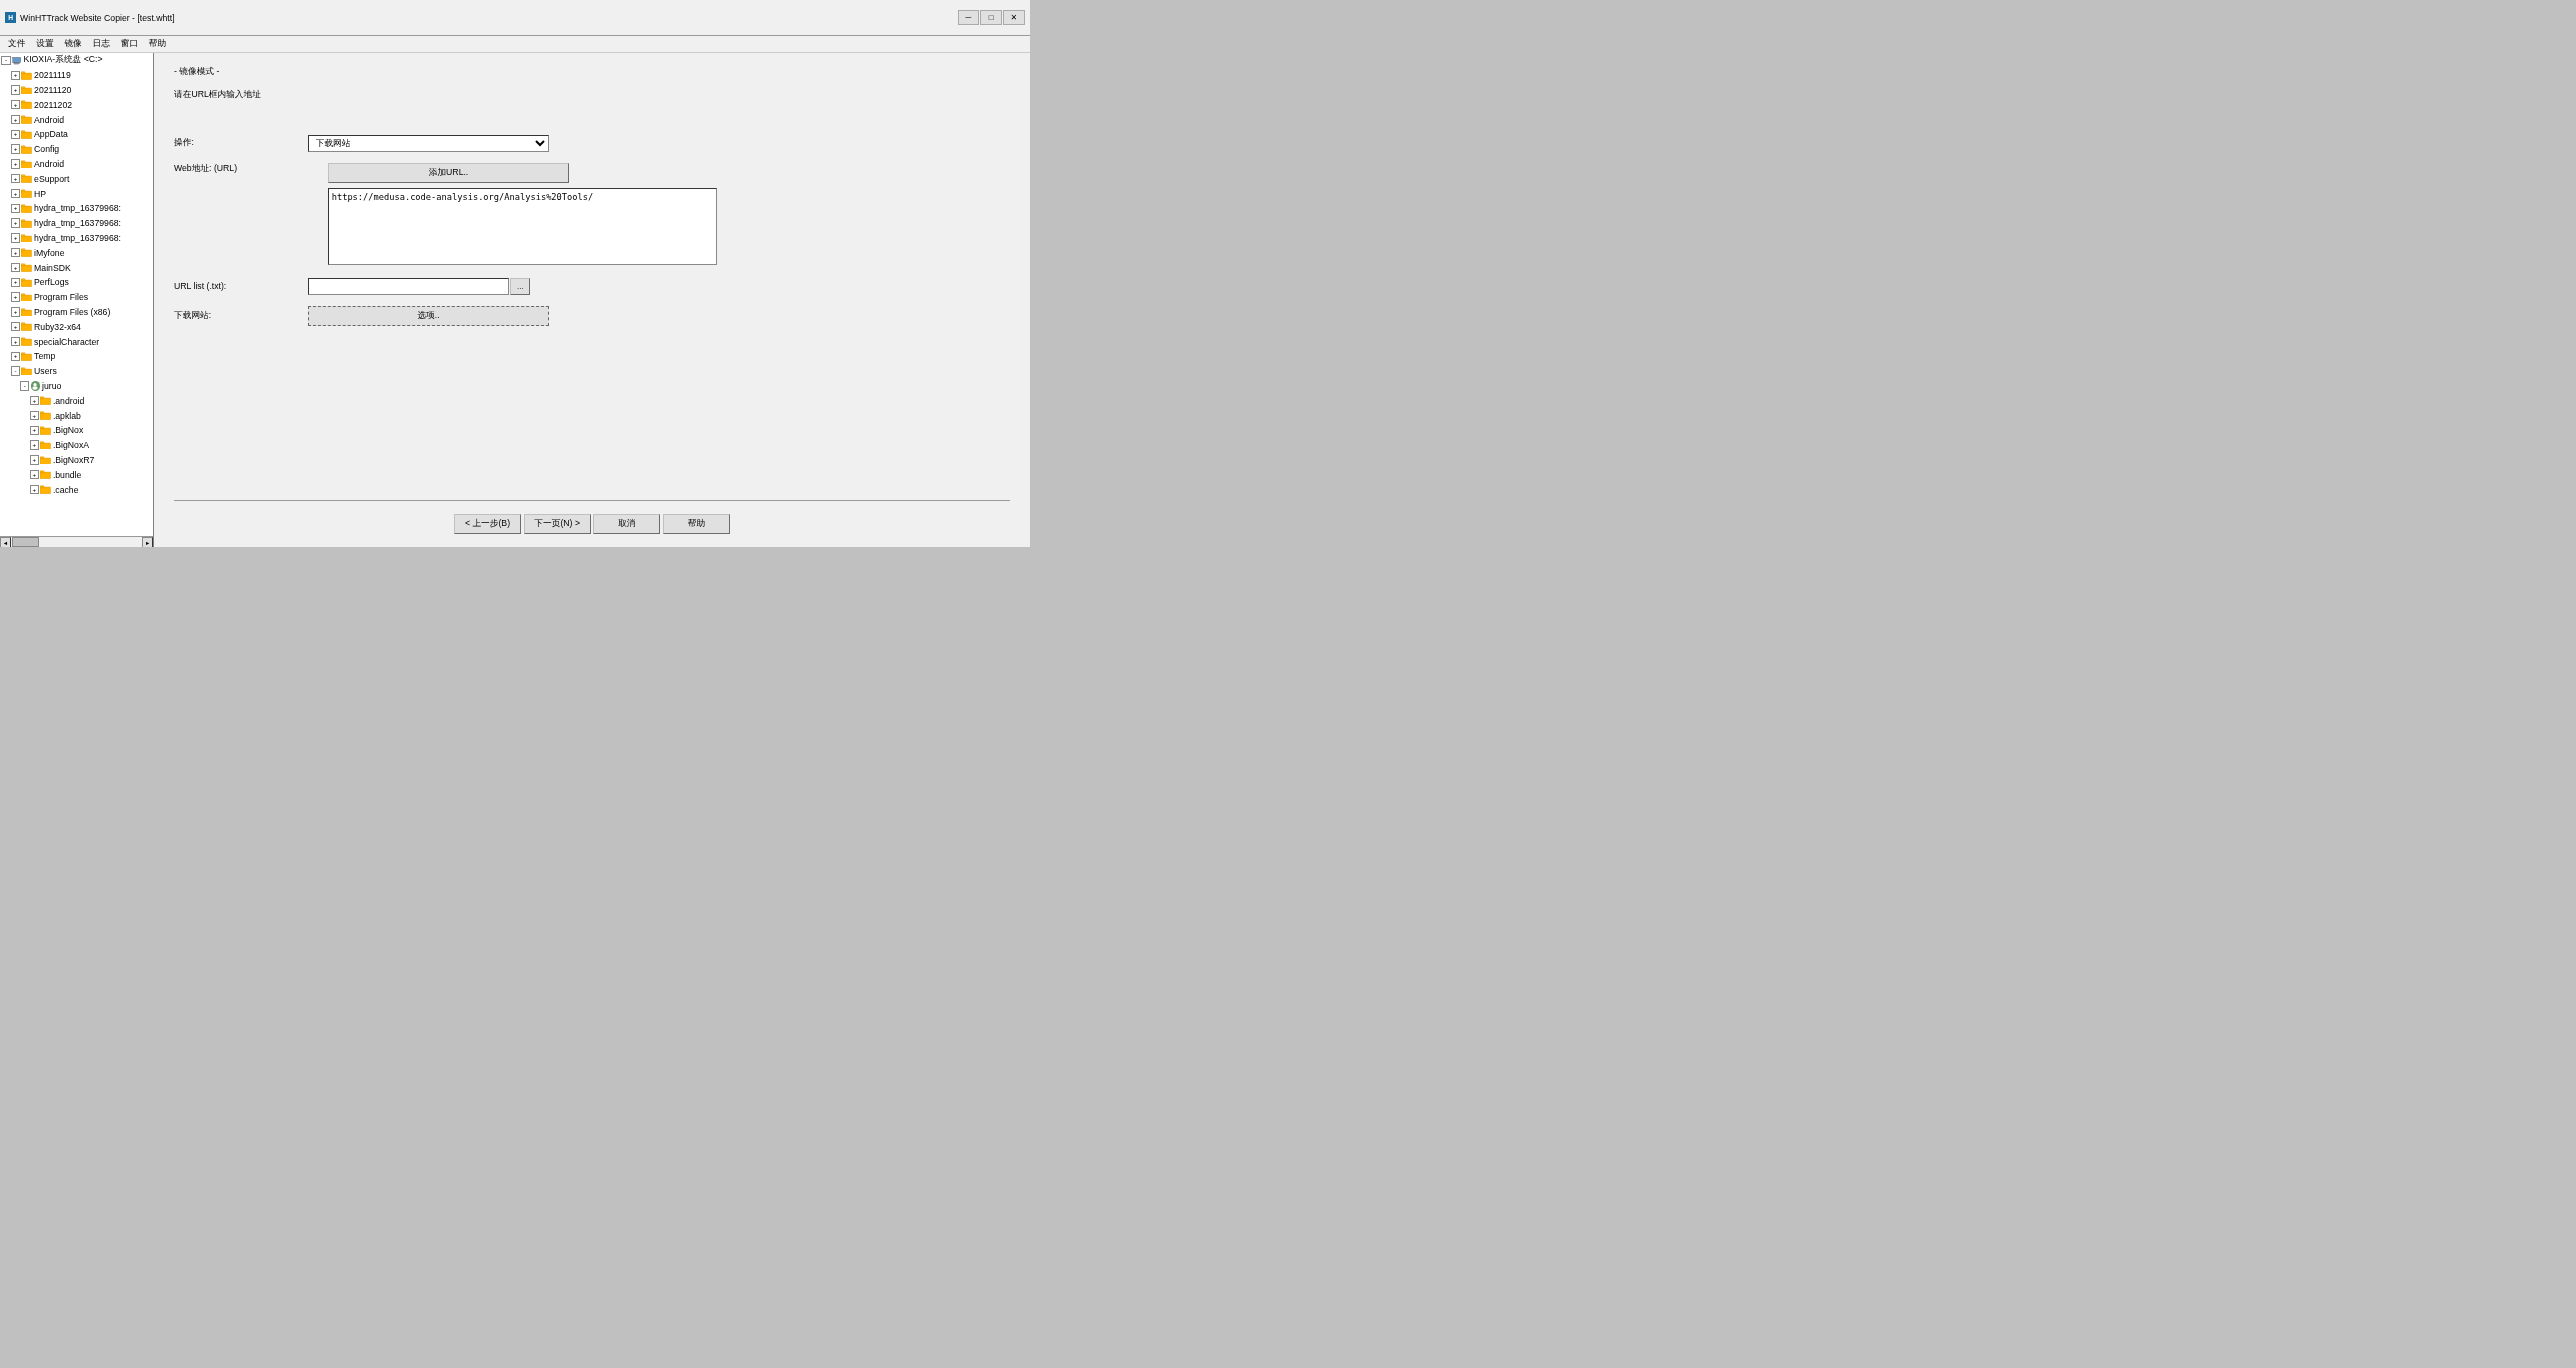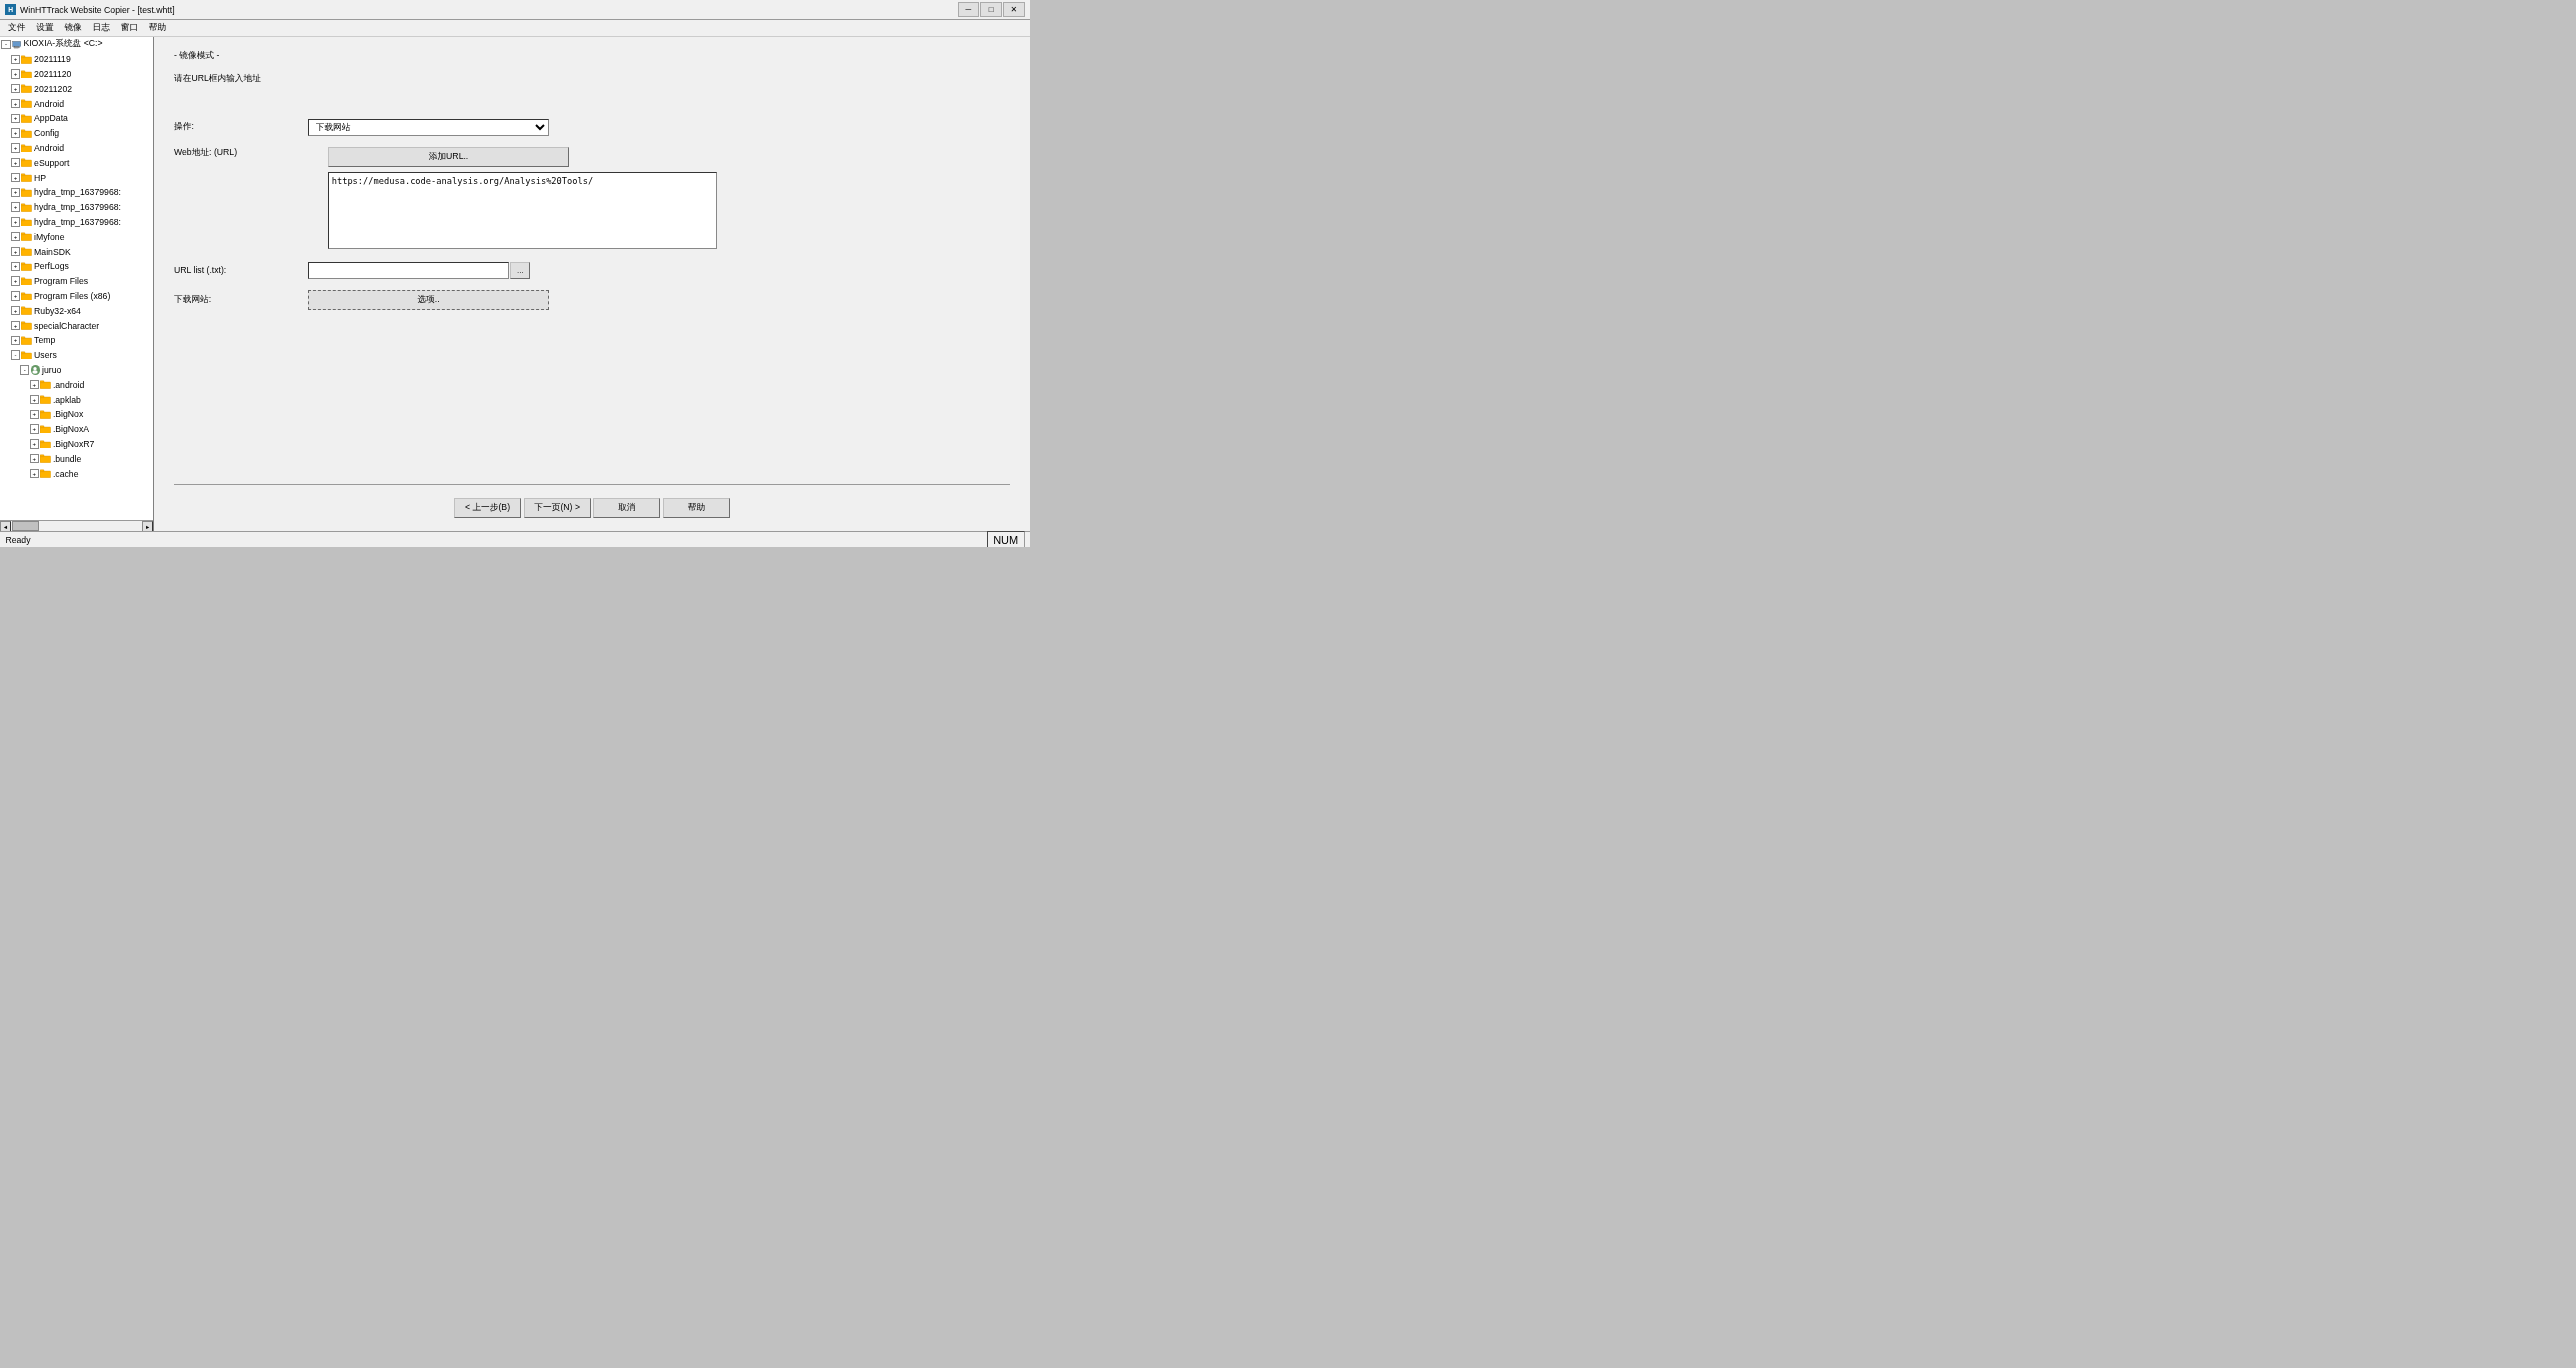--- a/index.html
+++ b/index.html
@@ -7,21 +7,21 @@
       font-family: "Microsoft YaHei", "SimSun", Arial, sans-serif;
       font-size: 8.7px;
       background: #c0c0c0;
       width: 1030px;
       height: 547px;
       overflow: hidden;
     }
 
     
     .title-bar {
-      height: 20px;
+      height: 36px;
       background: #f0f0f0;
       display: flex;
       align-items: center;
       padding: 0 5.4px;
       border-bottom: 0.7px solid #999;
       position: relative;
     }
     .title-bar-icon {
       width: 10.7px;
       height: 10.7px;

